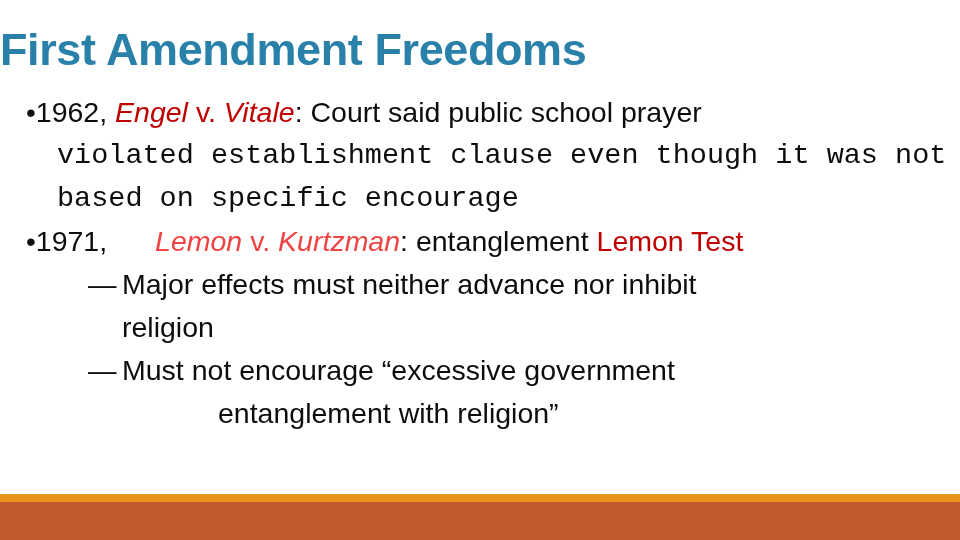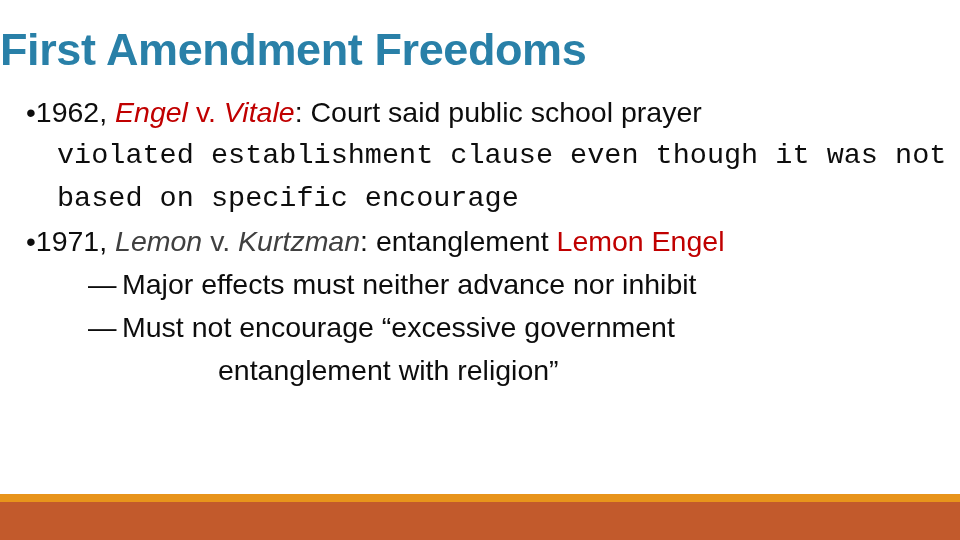--- a/index.html
+++ b/index.html
@@ -123,26 +123,27 @@
 
   <div class="body-block" style="color: rgb(13, 13, 13);">
 
     <div class="lvl1 line">
       <span class="bullet-dot">•</span><span>1962,</span><span>&nbsp;</span><span class="case" style="color: rgb(192, 0, 0);"><span>Engel</span><span class="vs"> v. </span><span>Vitale</span></span><span>: Court said public school prayer</span>
       <span class="cont">violated establishment clause even though it was not</span>
       <span class="cont">based on specific encourage</span>
     </div>
 
     <div class="lvl1 line">
-      <span class="bullet-dot">•</span><span>1971,</span><span>&nbsp;</span><span class="case" style="color: #404040;"><span>Lemon</span><span class="vs"> v. </span><span>Kurtzman</span></span><span>: entanglement </span><span class="term" style="color: rgb(192, 0, 0);">Lemon Engel</span>
+      <span class="bullet-dot">•</span><span>1971,</span><span>&nbsp;</span><span class="case" style="color: #ef4444; margin-left: 40px;"><span>Lemon</span><span class="vs"> v. </span><span>Kurtzman</span></span><span>: entanglement </span><span class="term" style="color: rgb(192, 0, 0);">Lemon Test</span>
     </div>
 
 
     <div class="lvl2 line">
       <span class="dash">—</span><span>Major effects must neither advance nor inhibit</span>
+      <span class="cont">religion</span>
     </div>
 
     <div class="lvl2 line">
       <span class="dash">—</span><span>Must not encourage “excessive government</span>
       <span class="cont-center">entanglement with religion”</span>
     </div>
 
   </div>
 
   <div class="bar-thin" style="background: rgb(232, 148, 27);"></div>

